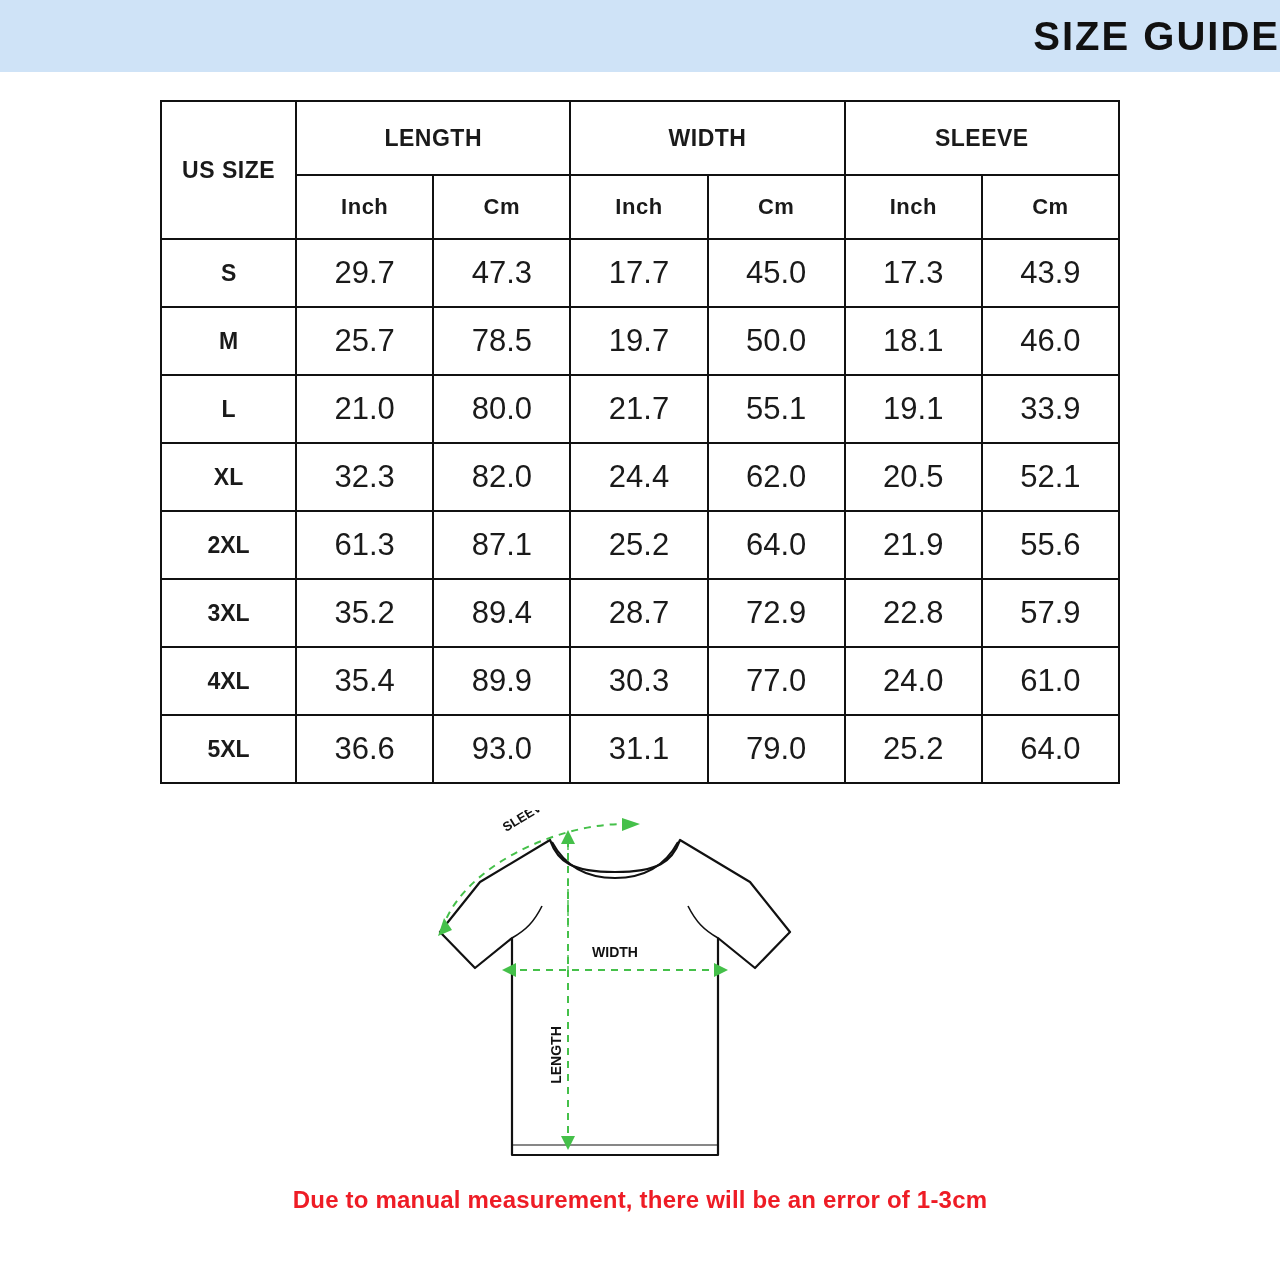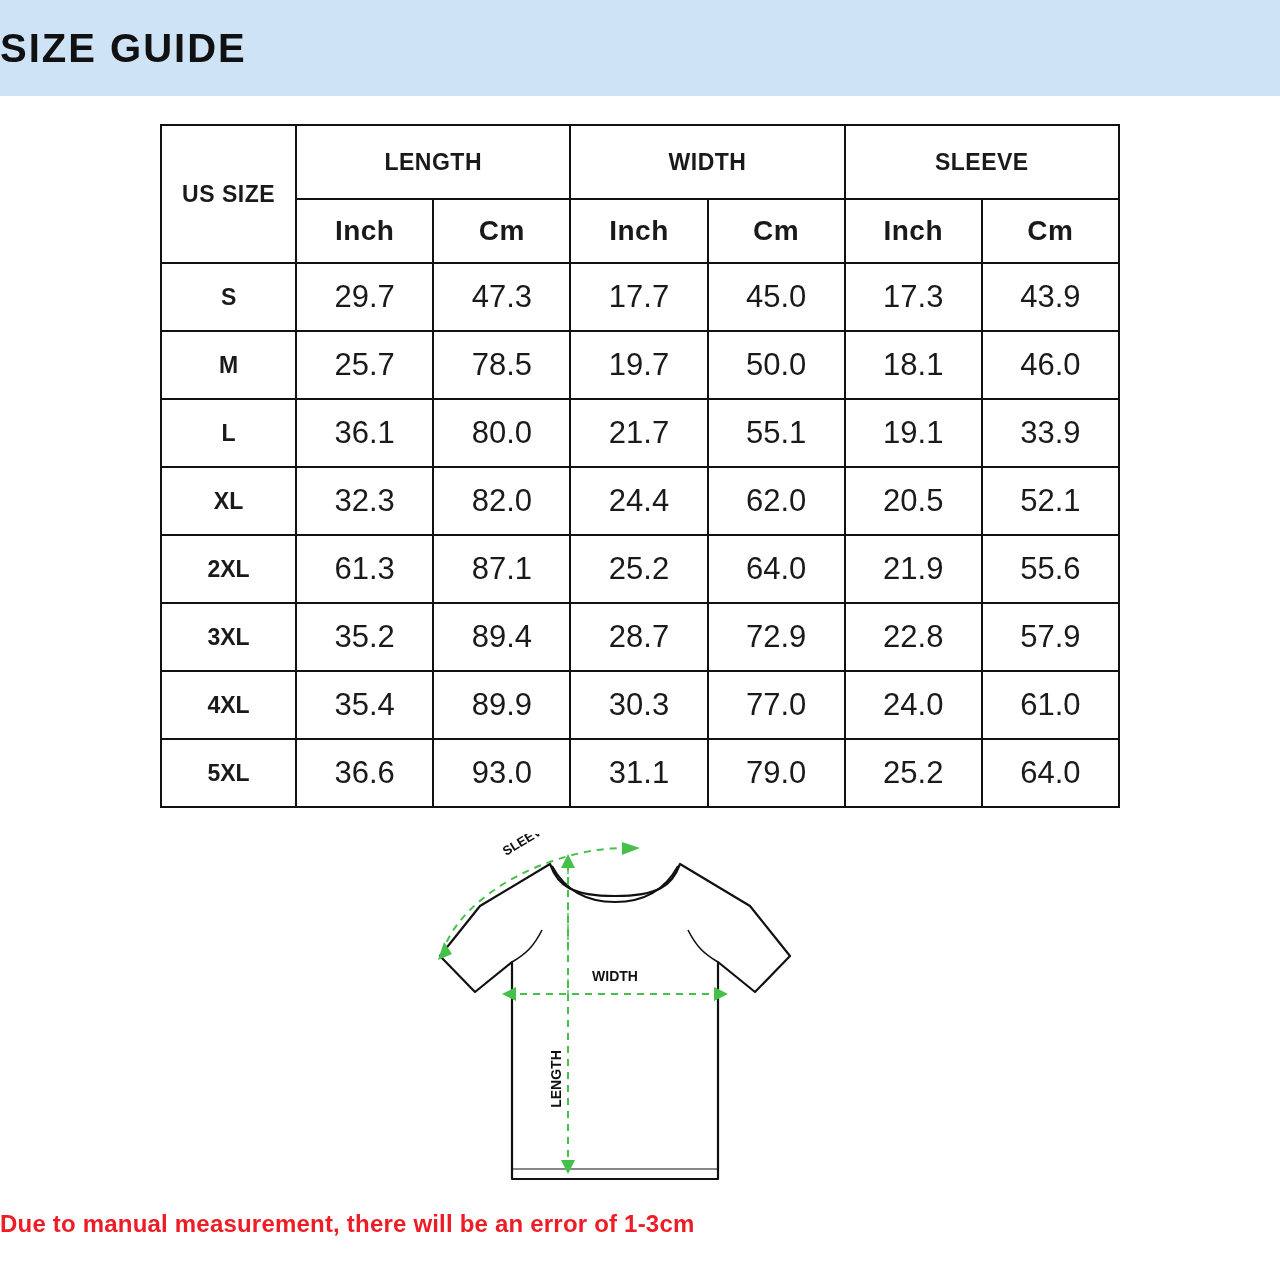--- a/index.html
+++ b/index.html
@@ -12,25 +12,25 @@
     background: #ffffff;
     font-family: "Liberation Sans", sans-serif;
     color: #1a1a1a;
     overflow: hidden;
     position: relative;
   }
 
   
   .header {
     width: 100%;
-    height: 96px;
+    height: 72px;
     background: #cfe3f7;
     display: flex;
     align-items: center;
-    justify-content: flex-start;
+    justify-content: flex-end;
     box-sizing: border-box;
   }
   .header-title {
     font-size: 40px;
     font-weight: bold;
     letter-spacing: 2px;
     color: #111111;
     text-align: center;
   }
 
@@ -57,21 +57,21 @@
   table.size-table thead th {
     font-weight: bold;
     font-size: 23px;
     letter-spacing: 0.5px;
   }
   table.size-table thead tr.group-row th {
     height: 72px;
   }
   table.size-table thead tr.unit-row th {
     height: 62px;
-    font-size: 28px;
+    font-size: 22px;
     margin-left: 10px;
   }
   table.size-table tbody td.size-cell {
     font-weight: bold;
     font-size: 23px;
   }
   table.size-table tbody td.val {
     font-weight: normal;
     font-size: 31px;
   }
@@ -86,21 +86,21 @@
     margin-top: 26px;
   }
   .illustration svg {
     display: block;
     margin: 0 auto;
   }
 
   
   .footer-note {
     width: 100%;
-    text-align: left;
+    text-align: center;
     margin-top: 16px;
     font-size: 24px;
     font-weight: bold;
     color: #ee1c25;
     letter-spacing: 0.2px;
   }
 </style>
 </head>
 <body>
 
@@ -149,21 +149,21 @@
         <td class="size-cell">M</td>
         <td class="val">25.7</td>
         <td class="val">78.5</td>
         <td class="val">19.7</td>
         <td class="val">50.0</td>
         <td class="val">18.1</td>
         <td class="val">46.0</td>
       </tr>
       <tr>
         <td class="size-cell">L</td>
-        <td class="val">36.1</td>
+        <td class="val">21.0</td>
         <td class="val">80.0</td>
         <td class="val">21.7</td>
         <td class="val">55.1</td>
         <td class="val">19.1</td>
         <td class="val">33.9</td>
       </tr>
       <tr>
         <td class="size-cell">XL</td>
         <td class="val">32.3</td>
         <td class="val">82.0</td>

